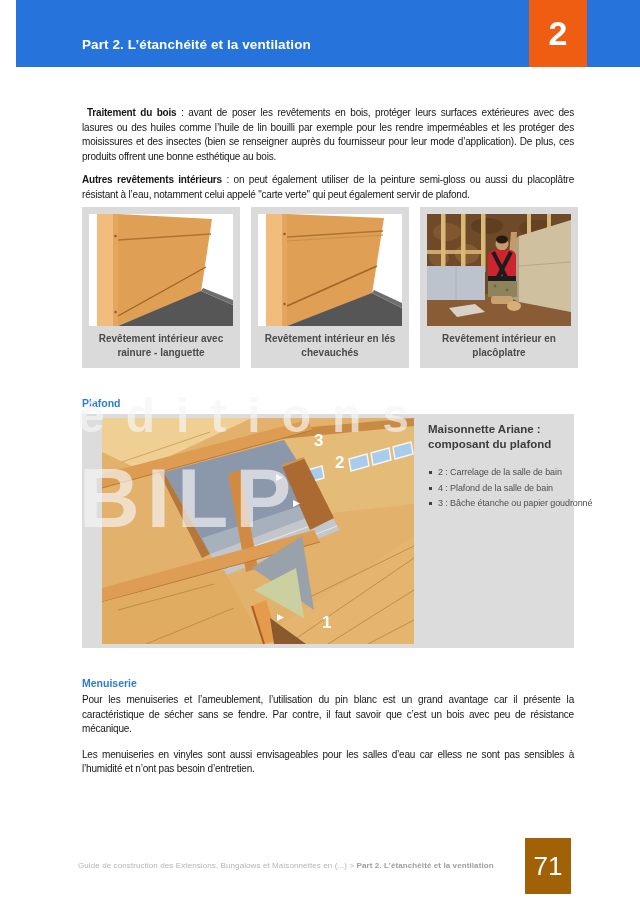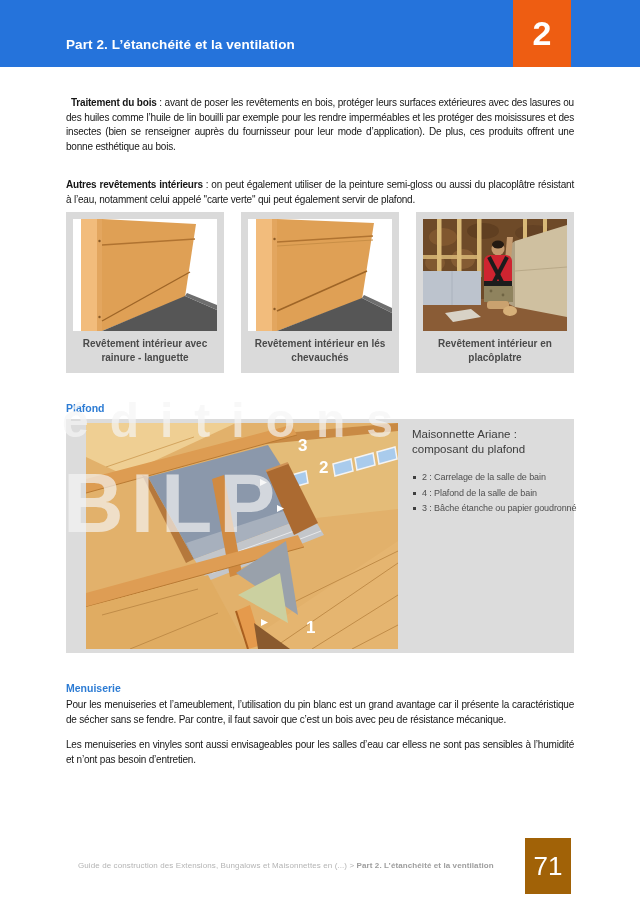--- a/index.html
+++ b/index.html
@@ -1,41 +1,41 @@
 <!DOCTYPE html>
 <html><head>
 <meta charset="utf-8">
 <style>
   * { margin:0; padding:0; box-sizing:border-box; }
   html,body { background:#ffffff; }
   .page {
     position:relative; width:640px; height:898px; background:#ffffff;
-    font-family:"Liberation Sans", sans-serif; overflow:hidden;
+    font-family:"Liberation Sans", sans-serif; overflow:hidden;padding-left:16px;
   }
 
   
   .header { position:relative; height:67px; background:#2573db; }
   .header-title {
     position:absolute; left:66px; top:37px; color:#ffffff;
     font-size:13.5px; font-weight:bold; letter-spacing:0.1px;
   }
   .chapter-box {
     position:absolute; left:513px; top:0; width:58px; height:67px;
     background:#ee5d12; color:#ffffff; display:flex; align-items:center;
     justify-content:center; font-size:34px; font-weight:bold;
   }
 
   
   .content { padding:0 66px; }
   p.body {
     font-size:10px; letter-spacing:-0.2px; line-height:14.5px;
     color:#161616; text-align:justify;
   }
-  .p-traitement { margin-top:29px; text-indent:5px; }
-  .p-autres     { margin-top:24px; }
+  .p-traitement { margin-top:39px; text-indent:5px; }
+  .p-autres     { margin-top:9px; }
   .p-menuiserie1{ margin-top:4px; }
   .p-menuiserie2{ margin-top:11px; }
 
   
   .cards { display:flex; justify-content:space-between; margin-top:5px;gap:11px; }
   .card { width:158px; height:161px; background:#dadada; padding:7px; }
   .card-img { height:112px; background:#ffffff; overflow:hidden; }
   .card-img.photo { background:#6e4a28; }
   .card-img svg { display:block; }
   .card-caption {
@@ -49,21 +49,21 @@
   }
 
   
   .figure {
     position:relative; margin-top:5px; height:234px; background:#dcdcdc;
   }
   .figure-img { position:absolute; left:20px; top:4px; width:312px; height:226px; }
   .figure-img svg { display:block; }
   .infobox { position:absolute; left:346px; top:8px; width:158px; }
   .infobox-title {
-    font-size:11.5px; font-weight:normal; color:#3c3c3c; line-height:15px;
+    font-size:11.5px; font-weight:bold; color:#3c3c3c; line-height:15px;
   }
   .infobox ul { list-style:none; margin-top:13px; }
   .infobox li {
     position:relative; padding-left:10px; font-size:9px; letter-spacing:-0.1px;
     color:#4f4f4f; line-height:15.5px; white-space:nowrap;
   }
   .infobox li::before {
     content:""; position:absolute; left:1px; top:6px; width:3px; height:3px;
     background:#3f3f3f;
   }

